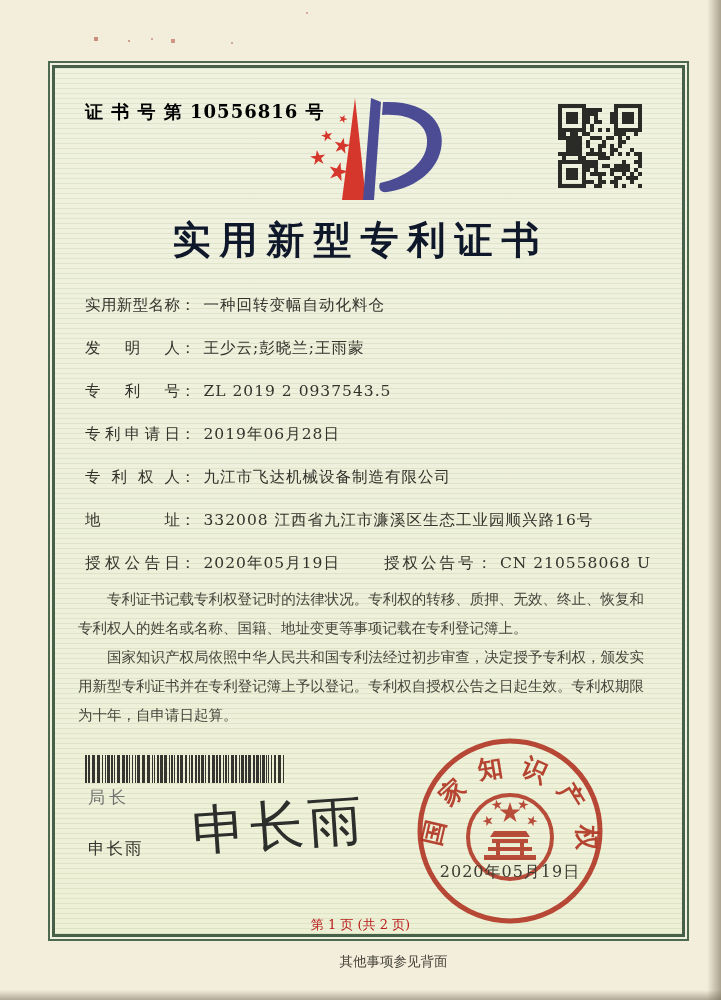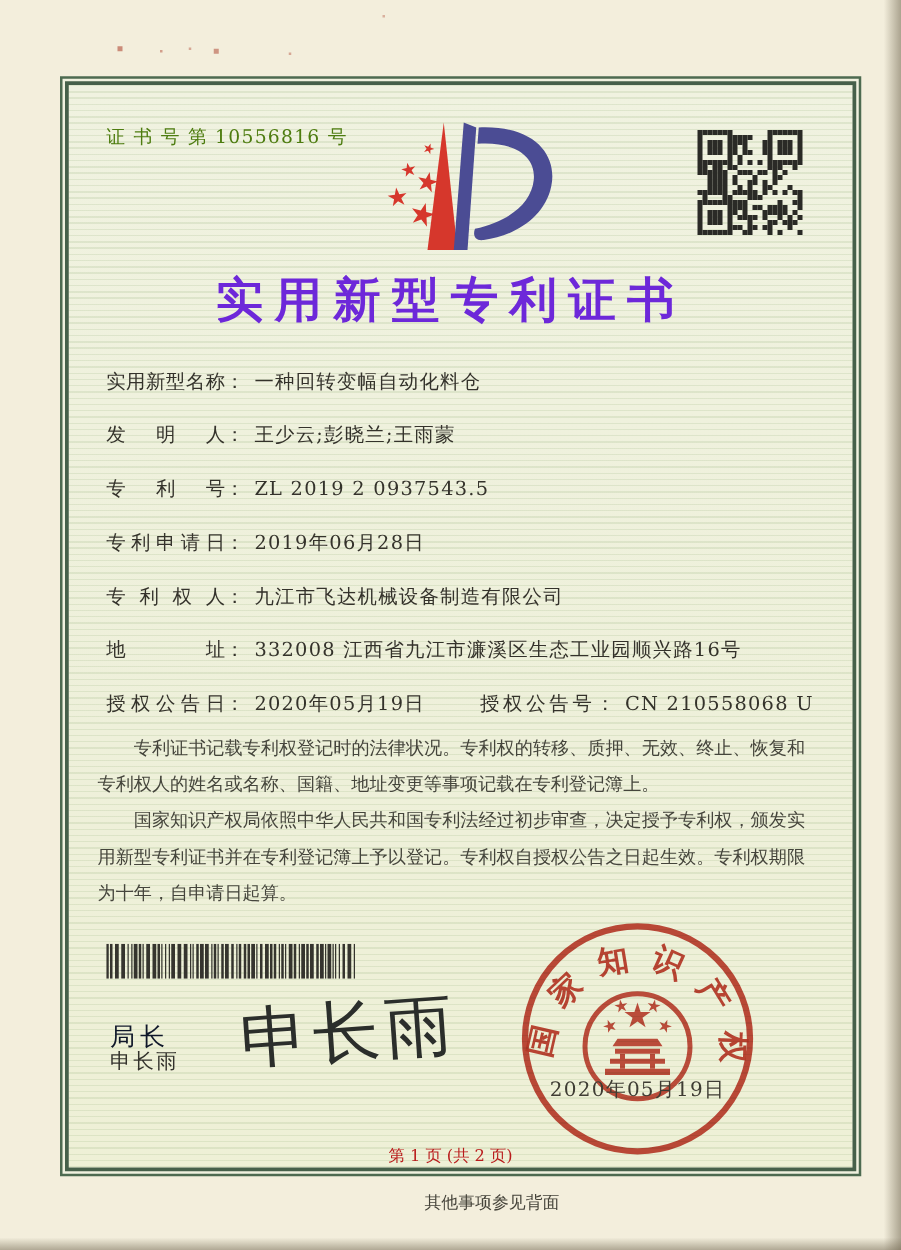--- a/index.html
+++ b/index.html
@@ -15,40 +15,40 @@
     151px 38px 0 0 rgba(170,60,40,.4),172px 40px 0 1px rgba(170,60,40,.5),
     231px 42px 0 0 rgba(170,60,40,.4),306px 12px 0 0 rgba(170,60,40,.35);}
   
   .frame{position:absolute;left:48px;top:61px;width:641px;height:880px;
     border:2px solid #4d6a50;box-sizing:border-box;padding:2px;background:#f0f1df;}
   .frame-inner{width:100%;height:100%;box-sizing:border-box;border:3px solid #46604a;
     background:
       repeating-linear-gradient(0deg, rgba(150,178,125,.20) 0 1px, rgba(0,0,0,0) 1px 5px),
       linear-gradient(180deg,#f0f2e0 0%,#eef0da 60%,#eef0d6 100%);}
   .abs{position:absolute;}
-  .cert-no{left:85px;top:100px;font-size:15px;color:#4d7c0f;letter-spacing:1px;}
+  .cert-no{left:85px;top:100px;font-size:18px;color:#000000;letter-spacing:1px;font-weight:bold;}
   .logo{left:282px;top:96px;}
   .qr{left:556px;top:102px;}
   .title{left:0;top:215px;width:721px;text-align:center;font-size:38px;font-weight:bold;
-    color:#6d28d9;letter-spacing:9px;}
+    color:#0f172a;letter-spacing:9px;}
   
   .fields{left:85px;top:294px;width:560px;font-size:15.5px;color:#34322b;}
   .frow{height:43px;line-height:22px;white-space:nowrap;}
   .flabel{display:inline-block;width:95px;text-align:justify;text-align-last:justify;
     vertical-align:top;}
   .colon{margin-right:8px;}
   .fvalue{letter-spacing:1px;}
   .grant-no{margin-left:44px;}
   .grant-label{letter-spacing:3px;margin-top:31px;}
   
   .paras{left:78px;top:585px;width:566px;font-size:14.5px;line-height:29px;color:#45453c;
     text-align:justify;}
   .paras p{margin:0;text-indent:2em;}
   .barcode{left:85px;top:755px;}
-  .director-title{left:88px;top:816px;font-size:20px;letter-spacing:4px;color:#0f172a;}
+  .director-title{left:88px;top:786px;font-size:17px;letter-spacing:4px;color:#737373;}
   .director-name{left:88px;top:838px;font-size:16.5px;letter-spacing:2px;color:#33322c;}
   .autograph{left:192px;top:788px;width:230px;font-size:54px;color:#2b2e2b;
     transform:rotate(-4deg);letter-spacing:4px;font-weight:500;}
   .seal{left:412px;top:733px;mix-blend-mode:multiply;}
   .seal-date{left:424px;top:862px;width:172px;text-align:center;font-size:16px;
     color:#3e3c33;letter-spacing:1px;}
   .page-num{left:0;top:916px;width:721px;text-align:center;font-size:13px;color:#b91c1c;}
   .back-note{left:0;top:953px;width:721px;text-align:center;font-size:13.5px;color:#45433a;padding-left:33px;}
 </style>
 </head>

